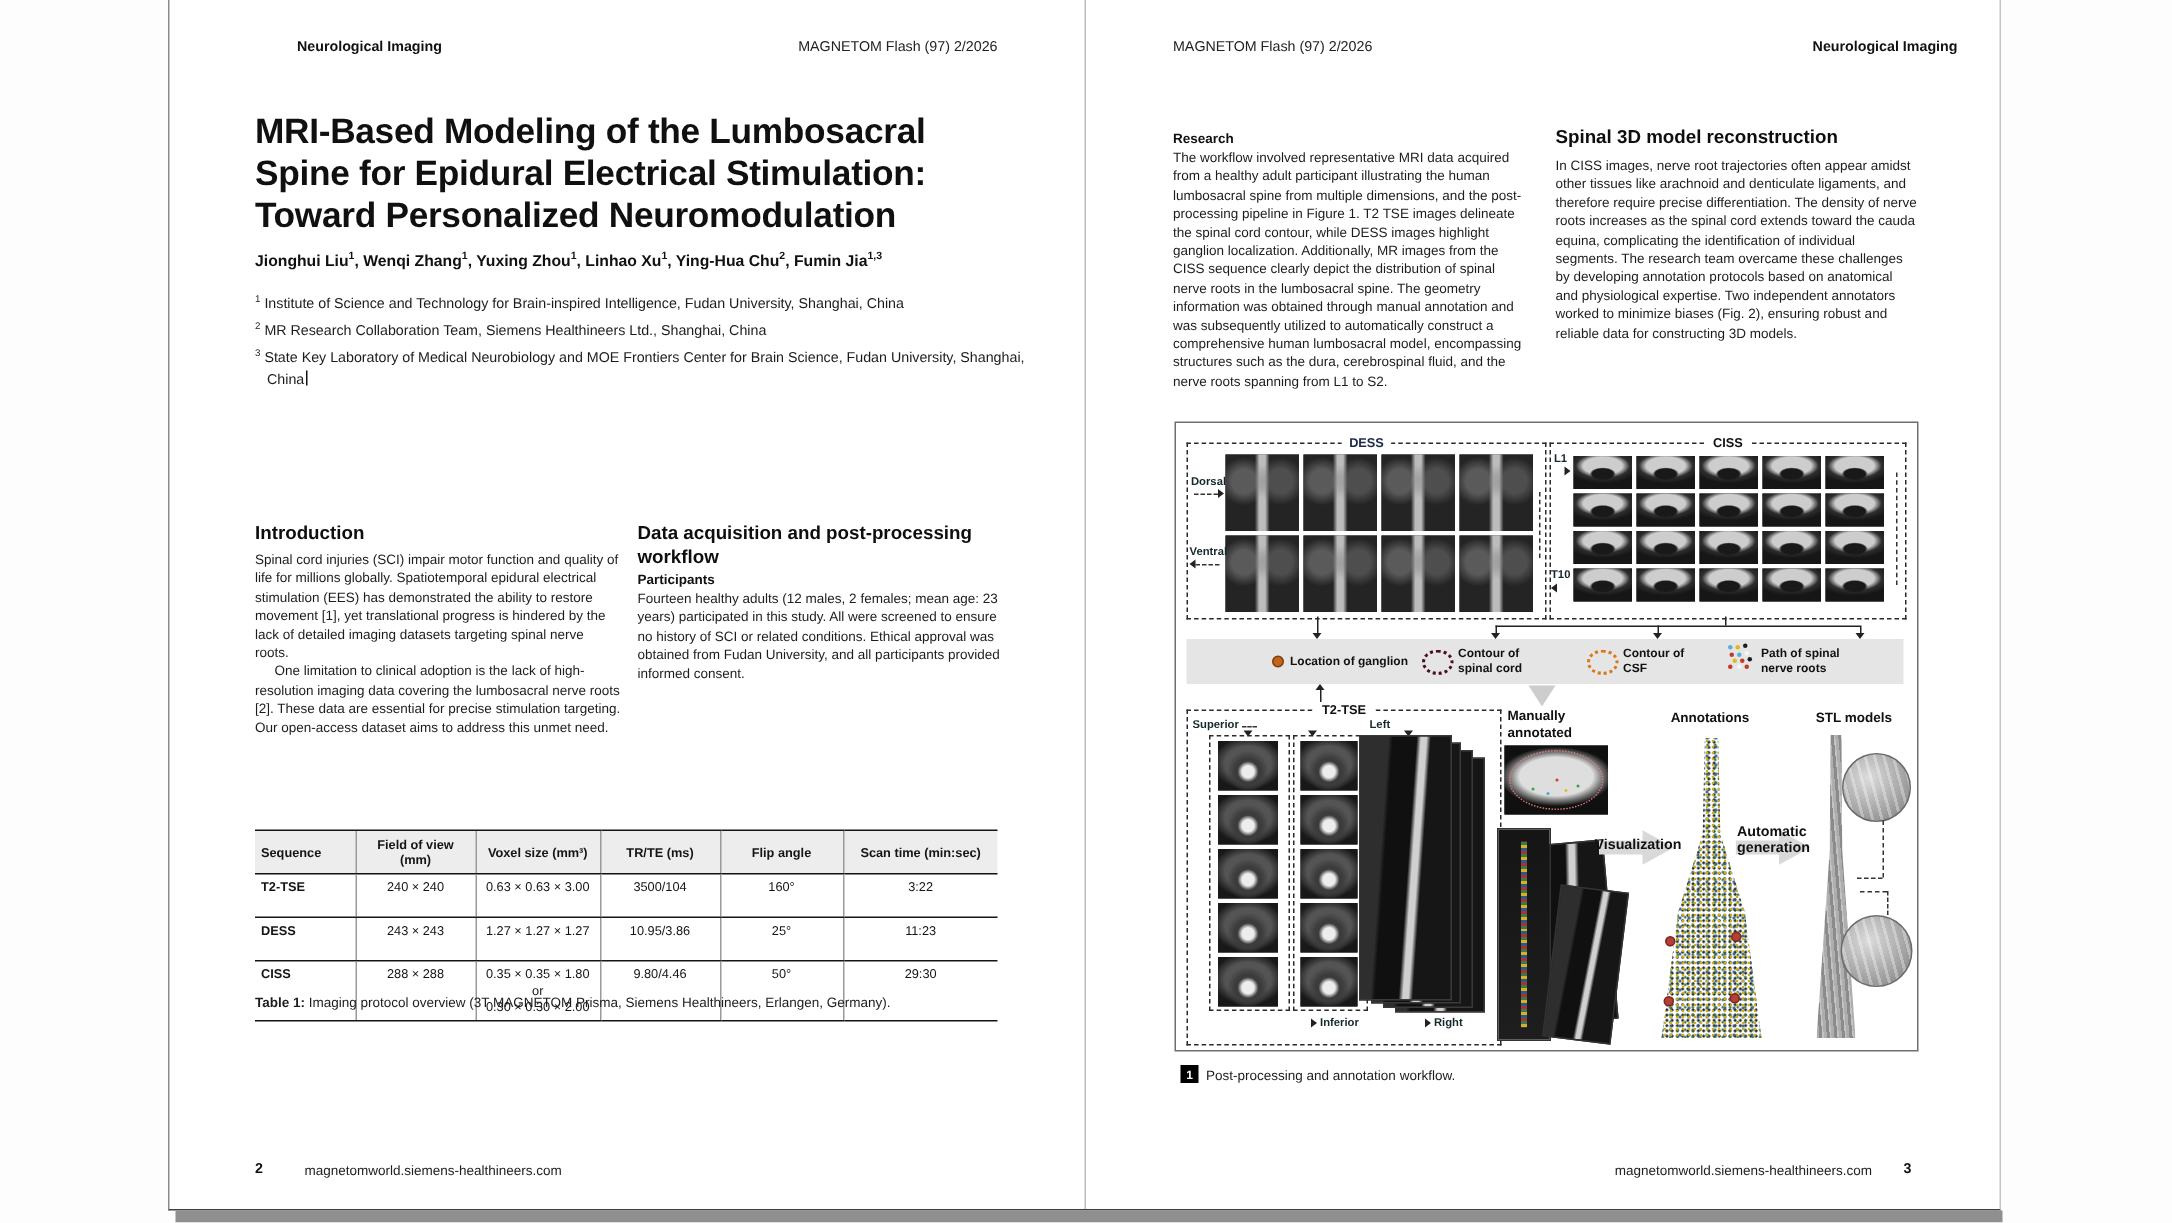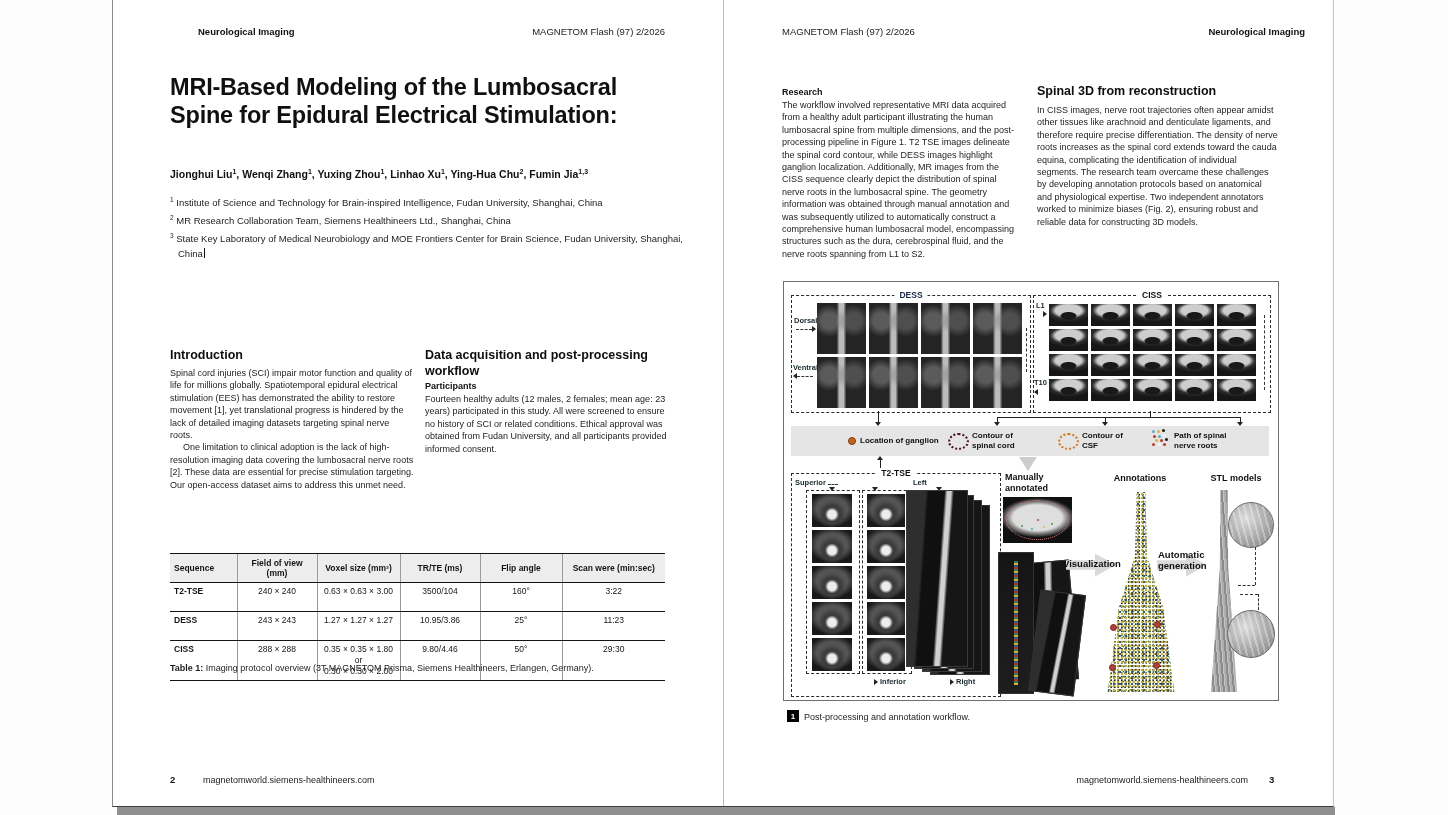--- a/index.html
+++ b/index.html
@@ -120,20 +120,21 @@
 <div class="abs spread"></div>
 <div class="abs spread-shadow"></div>
 <div class="abs page-divider"></div>
 
 <div class="abs hdr-b" style="left:170px;top:26px;">Neurological Imaging</div>
 <div class="abs hdr-r" style="left:430px;top:26px;width:235px;text-align:right;">MAGNETOM Flash (97) 2/2026</div>
 
 <div class="abs" style="left:170px;top:73px;">
   <div class="title-line">MRI-Based Modeling of the Lumbosacral</div>
   <div class="title-line">Spine for Epidural Electrical Stimulation:</div>
+  <div class="title-line">Toward Personalized Neuromodulation</div>
 </div>
 
 <div class="abs authors" style="left:170px;top:167px;"><span class="author"><span>Jionghui Liu</span><sup>1</sup></span><span class="author"><span>Wenqi Zhang</span><sup>1</sup></span><span class="author"><span>Yuxing Zhou</span><sup>1</sup></span><span class="author"><span>Linhao Xu</span><sup>1</sup></span><span class="author"><span>Ying-Hua Chu</span><sup>2</sup></span><span class="author"><span>Fumin Jia</span><sup>1,3</sup></span></div>
 
 <div class="abs" style="left:170px;top:192px;">
   <div class="affil"><sup>1</sup><span> Institute of Science and Technology for Brain-inspired Intelligence, Fudan University, Shanghai, China</span></div>
   <div class="affil"><sup>2</sup><span> MR Research Collaboration Team, Siemens Healthineers Ltd., Shanghai, China</span></div>
   <div class="affil"><sup>3</sup><span> State Key Laboratory of Medical Neurobiology and MOE Frontiers Center for Brain Science, Fudan University, Shanghai, China</span><span class="caret"></span></div>
 </div>
 
@@ -158,21 +159,21 @@
       <col style="width:82px">
       <col style="width:103px">
     </colgroup>
   <thead>
     <tr>
       <th>Sequence</th>
       <th>Field of view (mm)</th>
       <th>Voxel size (mm³)</th>
       <th>TR/TE (ms)</th>
       <th>Flip angle</th>
-      <th>Scan were (min:sec)</th>
+      <th>Scan time (min:sec)</th>
     </tr>
   </thead>
   <tbody>
     <tr>
       <td>T2-TSE</td>
       <td>240 × 240</td>
       <td>0.63 × 0.63 × 3.00</td>
       <td>3500/104</td>
       <td>160°</td>
       <td>3:22</td>
@@ -203,21 +204,21 @@
 <div class="abs foot" style="left:203px;top:775px;">magnetomworld.siemens-healthineers.com</div>
 
 <div class="abs hdr-r" style="left:782px;top:26px;">MAGNETOM Flash (97) 2/2026</div>
 <div class="abs hdr-b" style="left:1042px;top:26px;width:235px;text-align:right;">Neurological Imaging</div>
 
 <div class="abs subhead" style="left:782px;top:87px;">Research</div>
 <div class="abs body-col" style="left:782px;top:99px;width:238px;">
   <p>The workflow involved representative MRI data acquired from a healthy adult participant illustrating the human lumbosacral spine from multiple dimensions, and the post-processing pipeline in Figure 1. T2 TSE images delineate the spinal cord contour, while DESS images highlight ganglion localization. Additionally, MR images from the CISS sequence clearly depict the distribution of spinal nerve roots in the lumbosacral spine. The geometry information was obtained through manual annotation and was subsequently utilized to automatically construct a comprehensive human lumbosacral model, encompassing structures such as the dura, cerebrospinal fluid, and the nerve roots spanning from L1 to S2.</p>
 </div>
 
-<div class="abs h2" style="left:1037px;top:84px;width:242px;">Spinal 3D from reconstruction</div>
+<div class="abs h2" style="left:1037px;top:84px;width:242px;">Spinal 3D model reconstruction</div>
 <div class="abs body-col" style="left:1037px;top:104px;width:242px;">
   <p>In CISS images, nerve root trajectories often appear amidst other tissues like arachnoid and denticulate ligaments, and therefore require precise differentiation. The density of nerve roots increases as the spinal cord extends toward the cauda equina, complicating the identification of individual segments. The research team overcame these challenges by developing annotation protocols based on anatomical and physiological expertise. Two independent annotators worked to minimize biases (Fig. 2), ensuring robust and reliable data for constructing 3D models.</p>
 </div>
 
 <div class="abs fig-border"></div>
 
 <div class="abs panel" style="left:791px;top:295px;width:238px;height:116px;">
   <div class="panel-label">DESS</div>
 </div>
 <div class="abs" style="left:817px;top:303px;width:208px;display:grid;grid-template-columns:repeat(4,49px);grid-auto-rows:51px;gap:3px;">

